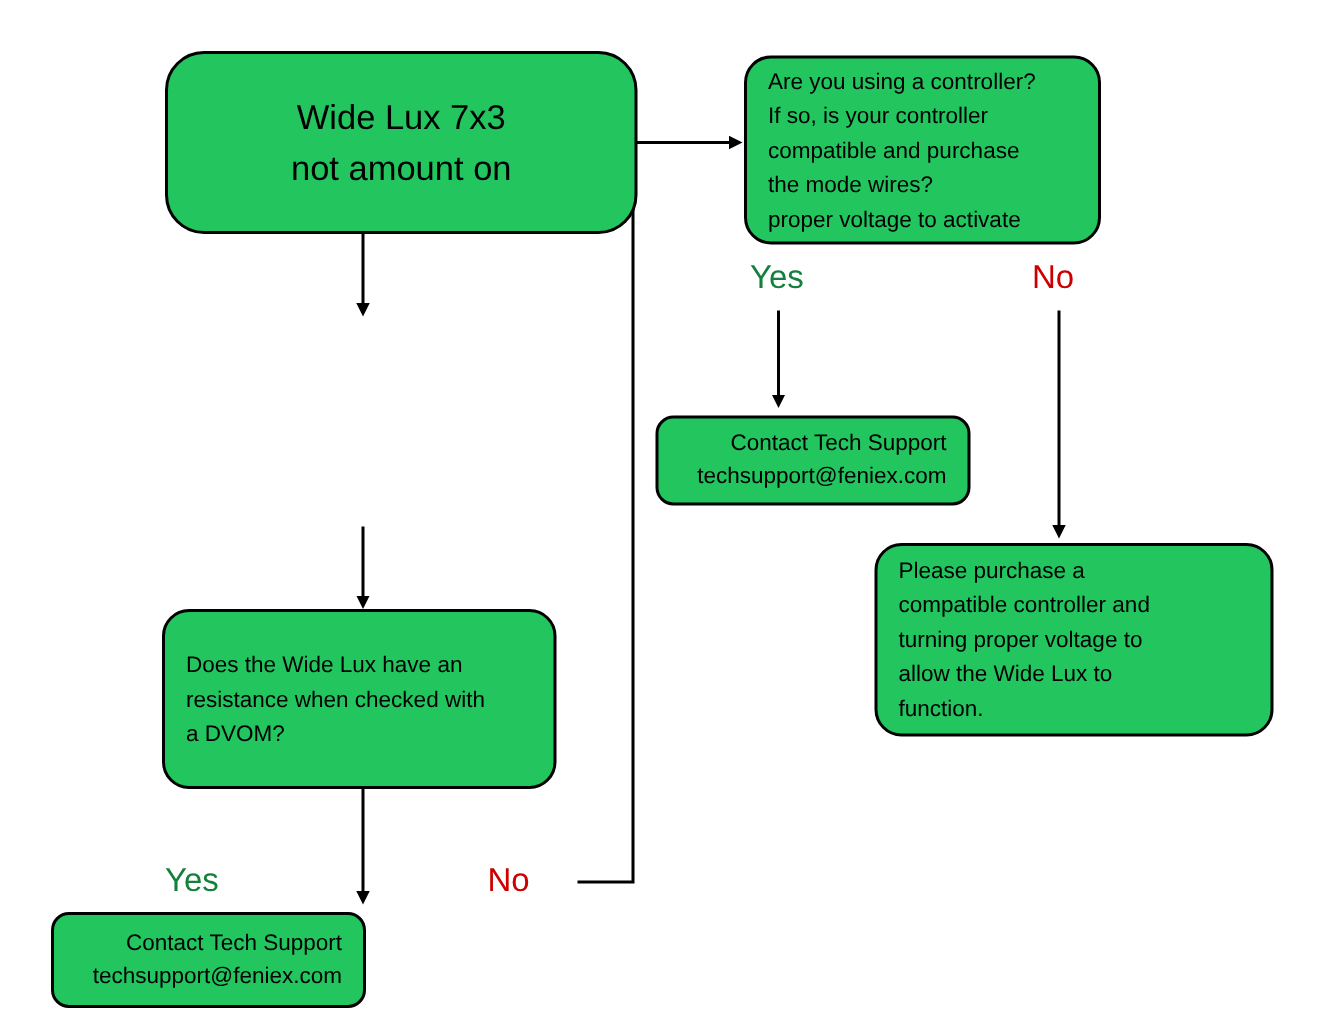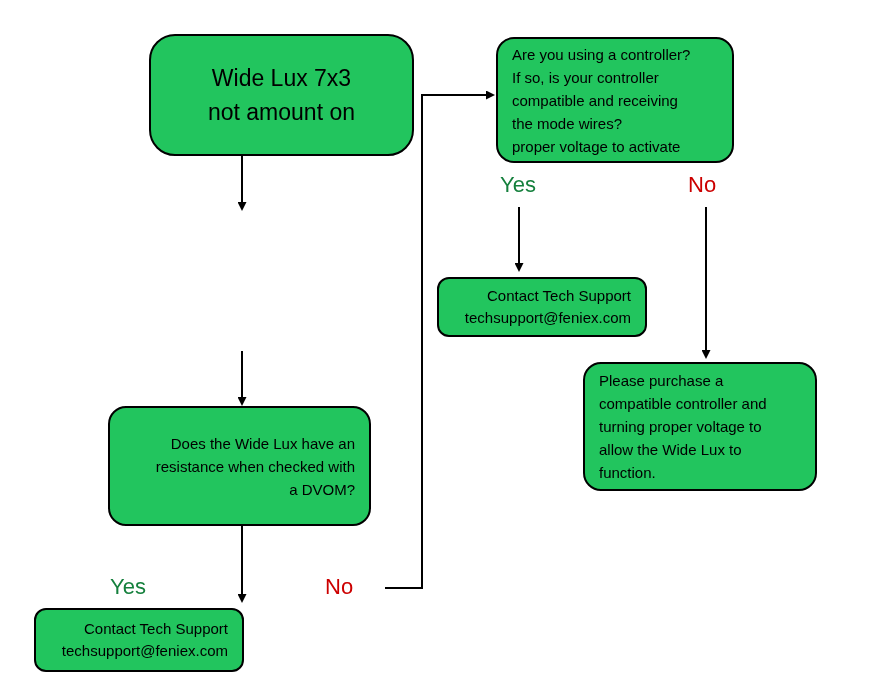--- a/index.html
+++ b/index.html
@@ -84,51 +84,51 @@
 
     <line x1="242" y1="526" x2="242" y2="600" stroke="#000000" stroke-width="2" marker-end="url(#arrowhead)"></line>
 
     <polyline points="385,588 422,588 422,95 492,95" fill="none" stroke="#000000" stroke-width="2" marker-end="url(#arrowhead)"></polyline>
 
     <line x1="519" y1="207" x2="519" y2="269" stroke="#000000" stroke-width="2" marker-end="url(#arrowhead)"></line>
 
     <line x1="706" y1="207" x2="706" y2="356" stroke="#000000" stroke-width="2" marker-end="url(#arrowhead)"></line>
   </svg>
 
-  <div class="node title-node rounded-lg pad" style="left:110px; top:34px; width:265px; height:122px;margin-left:39px;">
+  <div class="node title-node rounded-lg pad" style="left:110px; top:34px; width:315px; height:122px;">
     <div class="line">Wide Lux 7x3</div>
     <div class="line">not amount on</div>
   </div>
 
 
-  <div class="node body-node rounded-md pad" style="left:108px; top:406px; width:263px; height:120px;align-items:flex-end;">
+  <div class="node body-node rounded-md pad" style="left:108px; top:406px; width:263px; height:120px;">
     <div class="line">Does the Wide Lux have an</div>
     <div class="line">resistance when checked with</div>
     <div class="line">a DVOM?</div>
   </div>
 
   <div class="node body-node rounded-md pad" style="left:496px; top:37px; width:238px; height:126px;">
     <div class="line">Are you using a controller?</div>
     <div class="line">If so, is your controller</div>
-    <div class="line">compatible and receiving</div>
+    <div class="line">compatible and purchase</div>
     <div class="line">the mode wires?</div>
     <div class="line">proper voltage to activate</div>
   </div>
 
   <div class="node small-node rounded-sm pad" style="left:34px; top:608px; width:210px; height:64px;">
     <div class="line">Contact Tech Support</div>
     <div class="line">techsupport@feniex.com</div>
   </div>
 
   <div class="node small-node rounded-sm pad" style="left:437px; top:277px; width:210px; height:60px;">
     <div class="line">Contact Tech Support</div>
     <div class="line">techsupport@feniex.com</div>
   </div>
 
-  <div class="node body-node rounded-md pad" style="left:583px; top:362px; width:234px; height:129px;">
+  <div class="node body-node rounded-md pad" style="left:583px; top:362px; width:266px; height:129px;">
     <div class="line">Please purchase a</div>
     <div class="line">compatible controller and</div>
     <div class="line">turning proper voltage to</div>
     <div class="line">allow the Wide Lux to</div>
     <div class="line">function.</div>
   </div>
 
   <div class="label label-yes" style="left:110px; top:574px;">Yes</div>
   <div class="label label-no" style="left:325px; top:574px;">No</div>
   <div class="label label-yes" style="left:500px; top:172px;">Yes</div>

